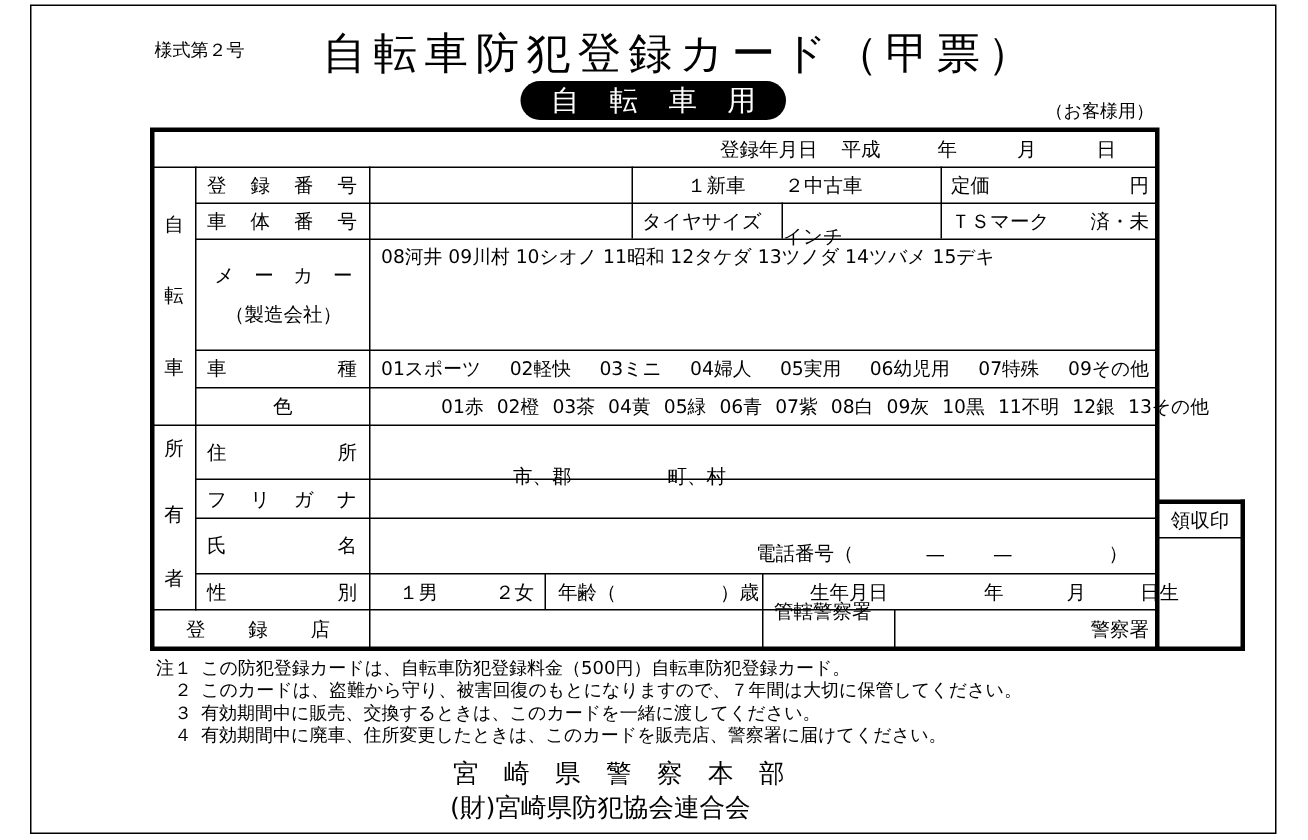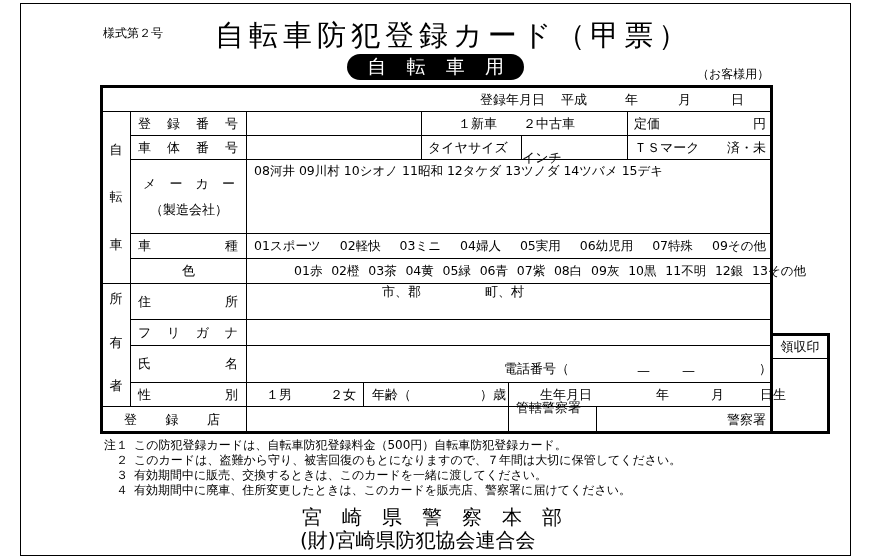--- a/index.html
+++ b/index.html
@@ -12,21 +12,21 @@
   .pill { left:347px; top:54px; width:177px; height:26px; background:#000; color:#fff; border-radius:13px;
           font-size:19px; display:flex; align-items:center; justify-content:space-around; padding:0 10px; box-sizing:border-box; }
   .customer { left:697px; top:66px; font-size:12px; }
 
   .box { border-color:#000; border-style:solid; box-sizing:border-box; }
   .tb { position:absolute; font-size:13px; white-space:nowrap; display:flex; align-items:center; box-sizing:border-box; }
   .hl { position:absolute; height:1px; background:#000; }
   .vl { position:absolute; width:1px; background:#000; }
   .spread { justify-content:space-between; }
   .note { position:absolute; left:104px; font-size:12px; white-space:nowrap; }
-  .footer { position:absolute; font-size:20px; white-space:nowrap; }
+  .footer { position:absolute; font-size:17px; white-space:nowrap; }
 </style>
 </head>
 <body>
 
 <div class="abs frame"></div>
 
 <div class="abs form-no">様式第２号</div>
 <div class="abs title">自転車防犯登録カード（甲票）</div>
 <div class="abs pill">
   <span>自</span>
@@ -156,39 +156,39 @@
 <div class="tb" style="left:102px; top:290px; width:28px; height:105px; flex-direction:column; justify-content:space-between;">
   <span>所</span>
   <span>有</span>
   <span>者</span>
 </div>
 
 <div class="tb spread" style="left:138px; top:284px; width:100px; height:35px;">
   <span>住</span>
   <span>所</span>
 </div>
-<div class="tb" style="left:248px; top:274px; width:520px; height:35px;margin-left:40px;">
+<div class="tb" style="left:248px; top:300px; width:520px; height:35px;">
   <span style="margin-left:94px; margin-right:64px;">市、郡</span>
   <span>町、村</span>
 </div>
 
 <div class="tb spread" style="left:138px; top:320px; width:100px; height:25px;">
   <span>フ</span>
   <span>リ</span>
   <span>ガ</span>
   <span>ナ</span>
 </div>
 <div class="tb" style="left:248px; top:320px; width:520px; height:25px;"></div>
 
 <div class="tb spread" style="left:138px; top:346px; width:100px; height:36px;">
   <span>氏</span>
   <span>名</span>
 </div>
 <div class="tb" style="left:248px; top:346px; width:520px; height:36px; align-items:flex-end; padding-bottom:4px;">
-  <span style="margin-left:256px; margin-right:68px;">電話番号（</span>
+  <span style="margin-left:256px; margin-right:48px;">電話番号（</span>
   <span style="margin-right:32px;">—</span>
   <span style="margin-right:64px;">—</span>
   <span>）</span>
 </div>
 
 <div class="tb spread" style="left:138px; top:383px; width:100px; height:23px;">
   <span>性</span>
   <span>別</span>
 </div>
 <div class="tb" style="left:266px; top:383px; height:23px;">

